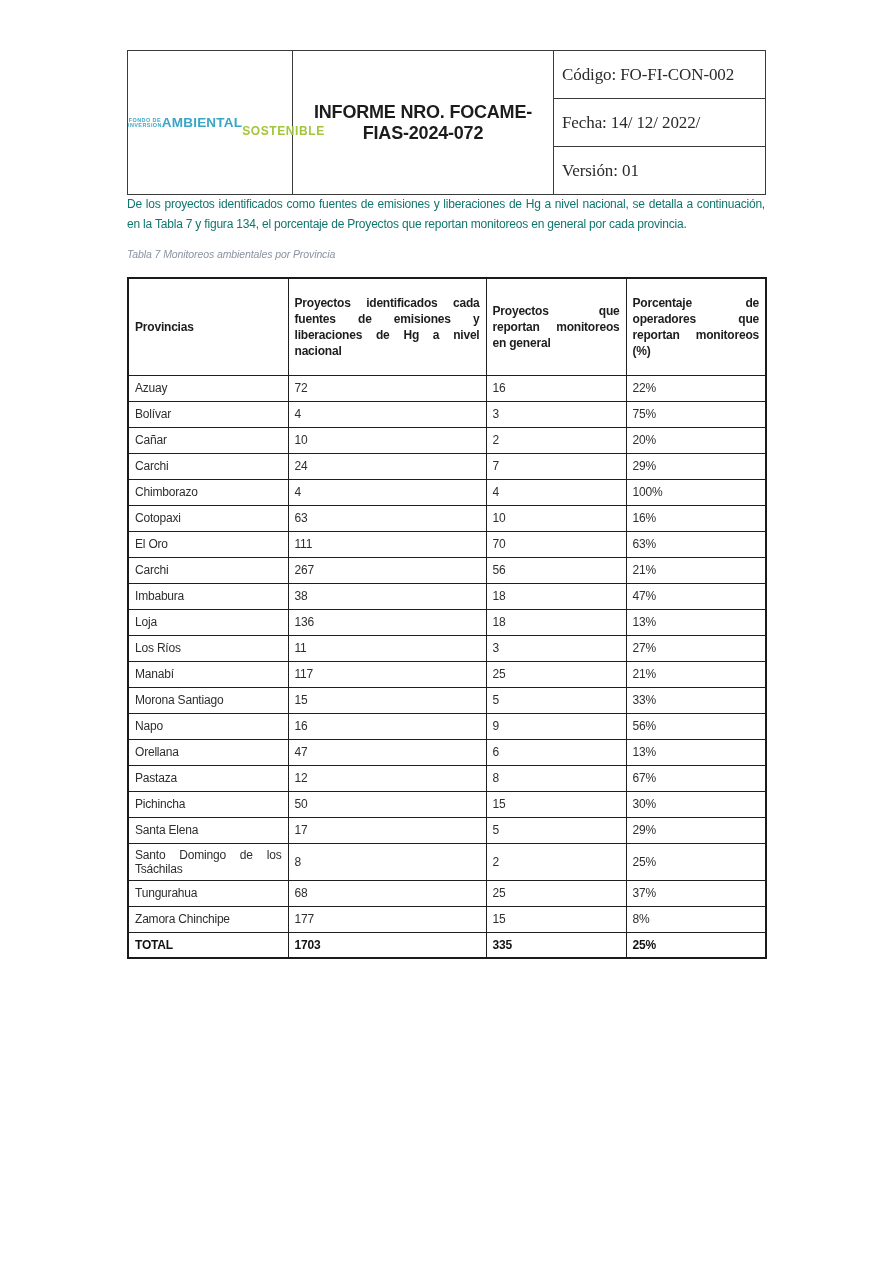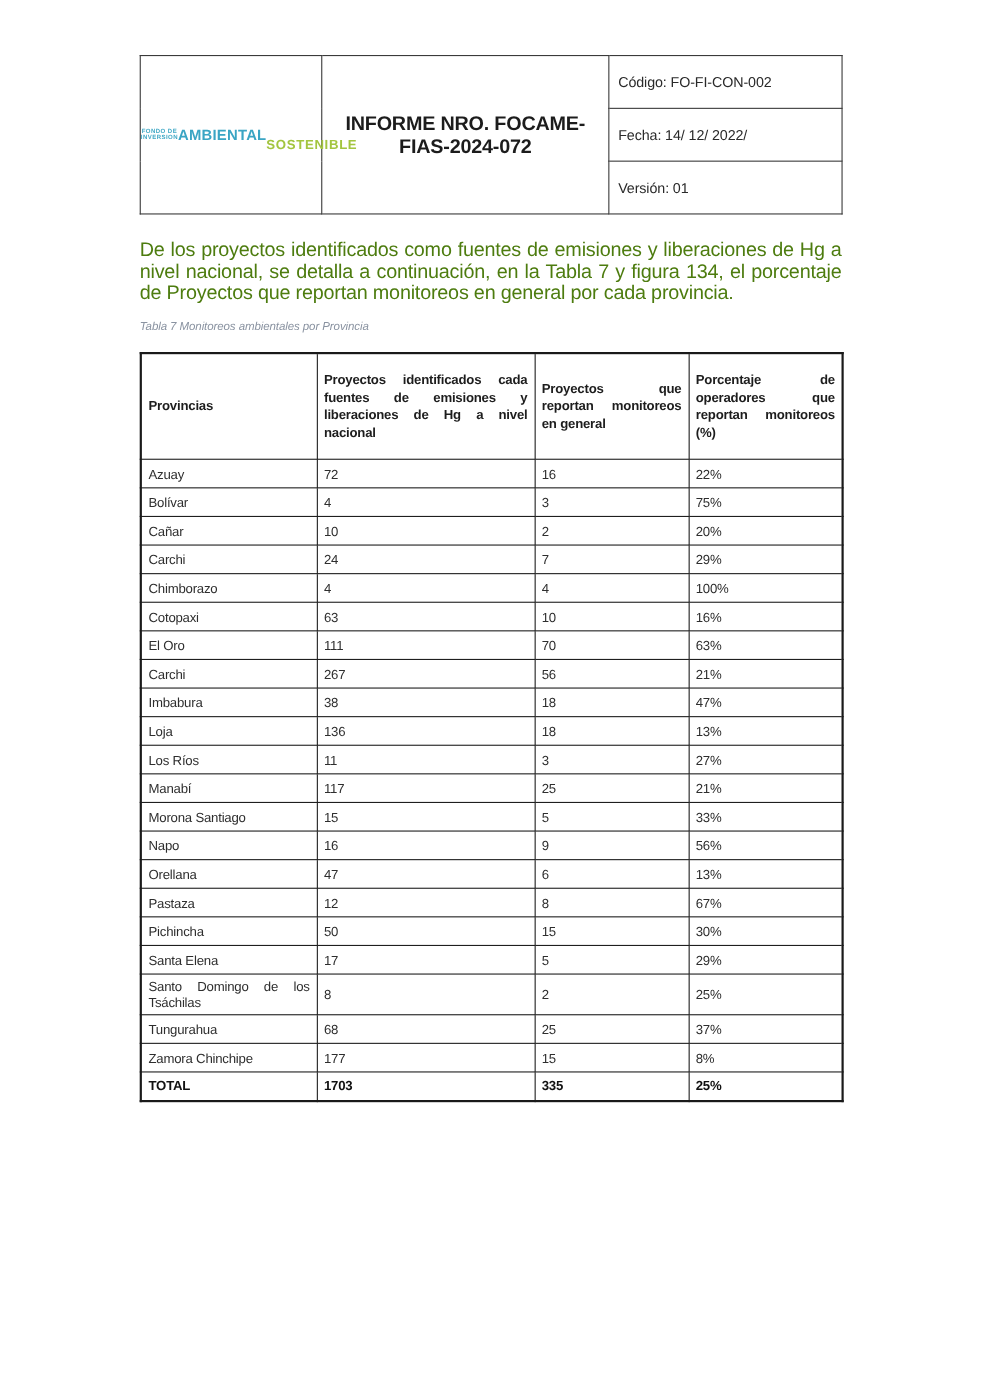--- a/index.html
+++ b/index.html
@@ -32,40 +32,40 @@
     text-align: center;
     font-weight: bold;
     font-size: 18px;
     color: #1c1c1c;
     letter-spacing: -0.2px;
   }
   .meta-cell {
     width: 212px;
     height: 48px;
     padding-left: 8px;
-    font-size: 13px;
+    font-size: 17px;
     color: #2a2a2a;
     letter-spacing: -0.1px;
+    font-family: Liberation Serif, serif;
   }
 
   .logo { display: flex; flex-direction: row; align-items: center; line-height: 1; }
   .logo svg { display: block; }
   .logo-line1 { font-size: 5.5px; letter-spacing: 0.4px; font-weight: bold; margin-top: 1px; }
   .logo-line2 { font-size: 13.5px; font-weight: bold; letter-spacing: 0.2px; margin-top: 1px; }
   .logo-line3 { font-size: 12px;  font-weight: bold; letter-spacing: 0.6px; margin-top: 17px; }
 
   
   .intro {
-    margin-top: 23px;
     width: 638px;
-    font-size: 18px;
+    font-size: 12px;
     line-height: 19.5px;
     letter-spacing: -0.2px;
     text-align: justify;
-    color: #4d7c0f;
+    color: #0f766e;
   }
 
   
   .caption {
     margin-top: 14px;
     font-size: 10.5px;
     font-style: italic;
     color: #8a93a1;
     letter-spacing: -0.1px;
   }

